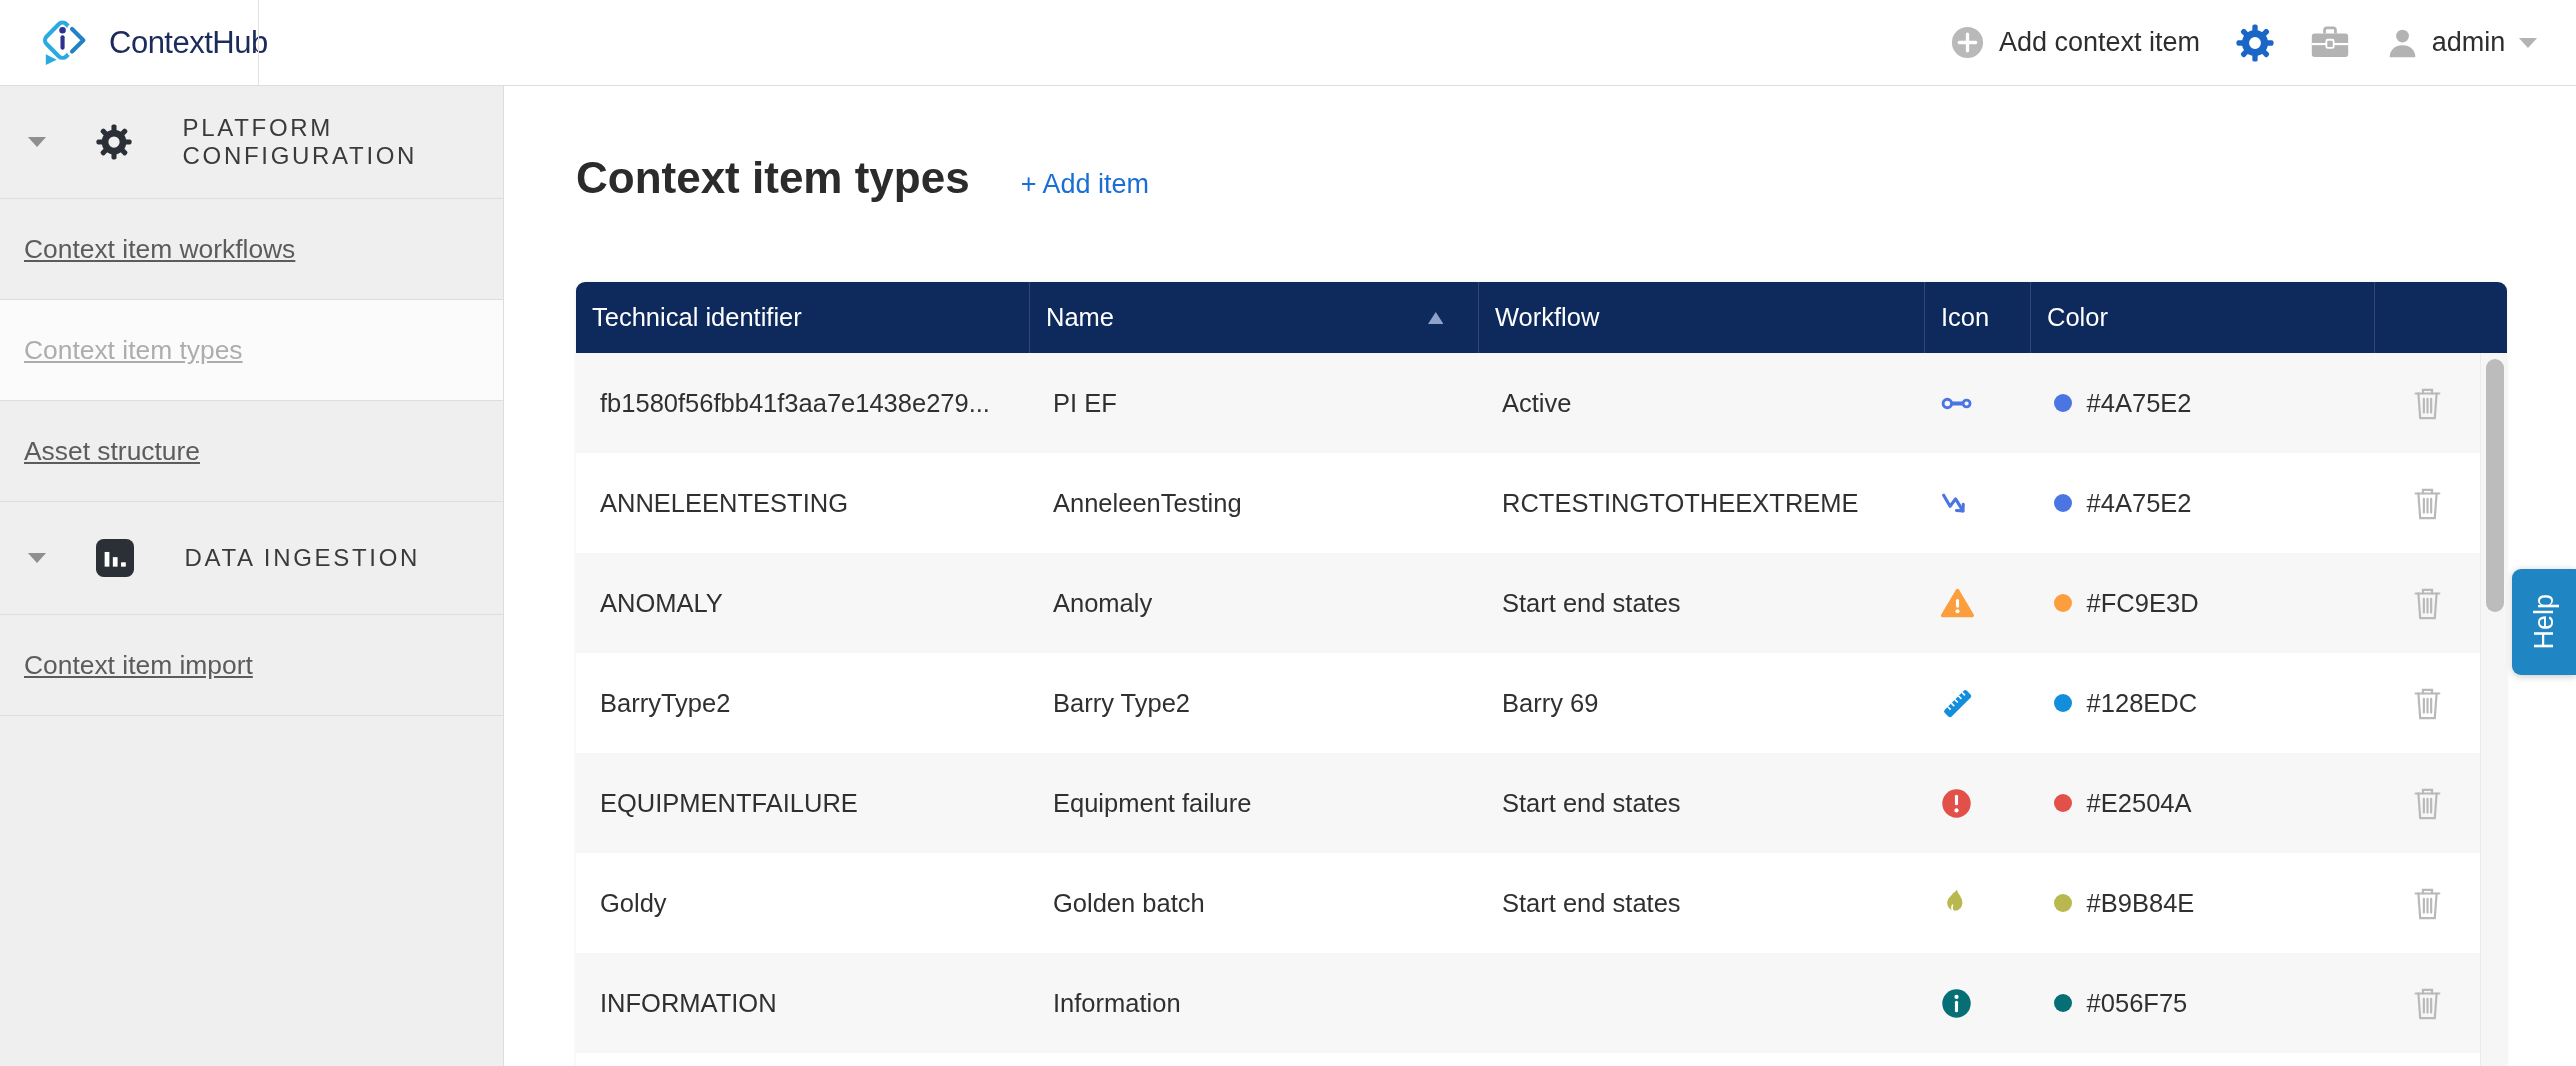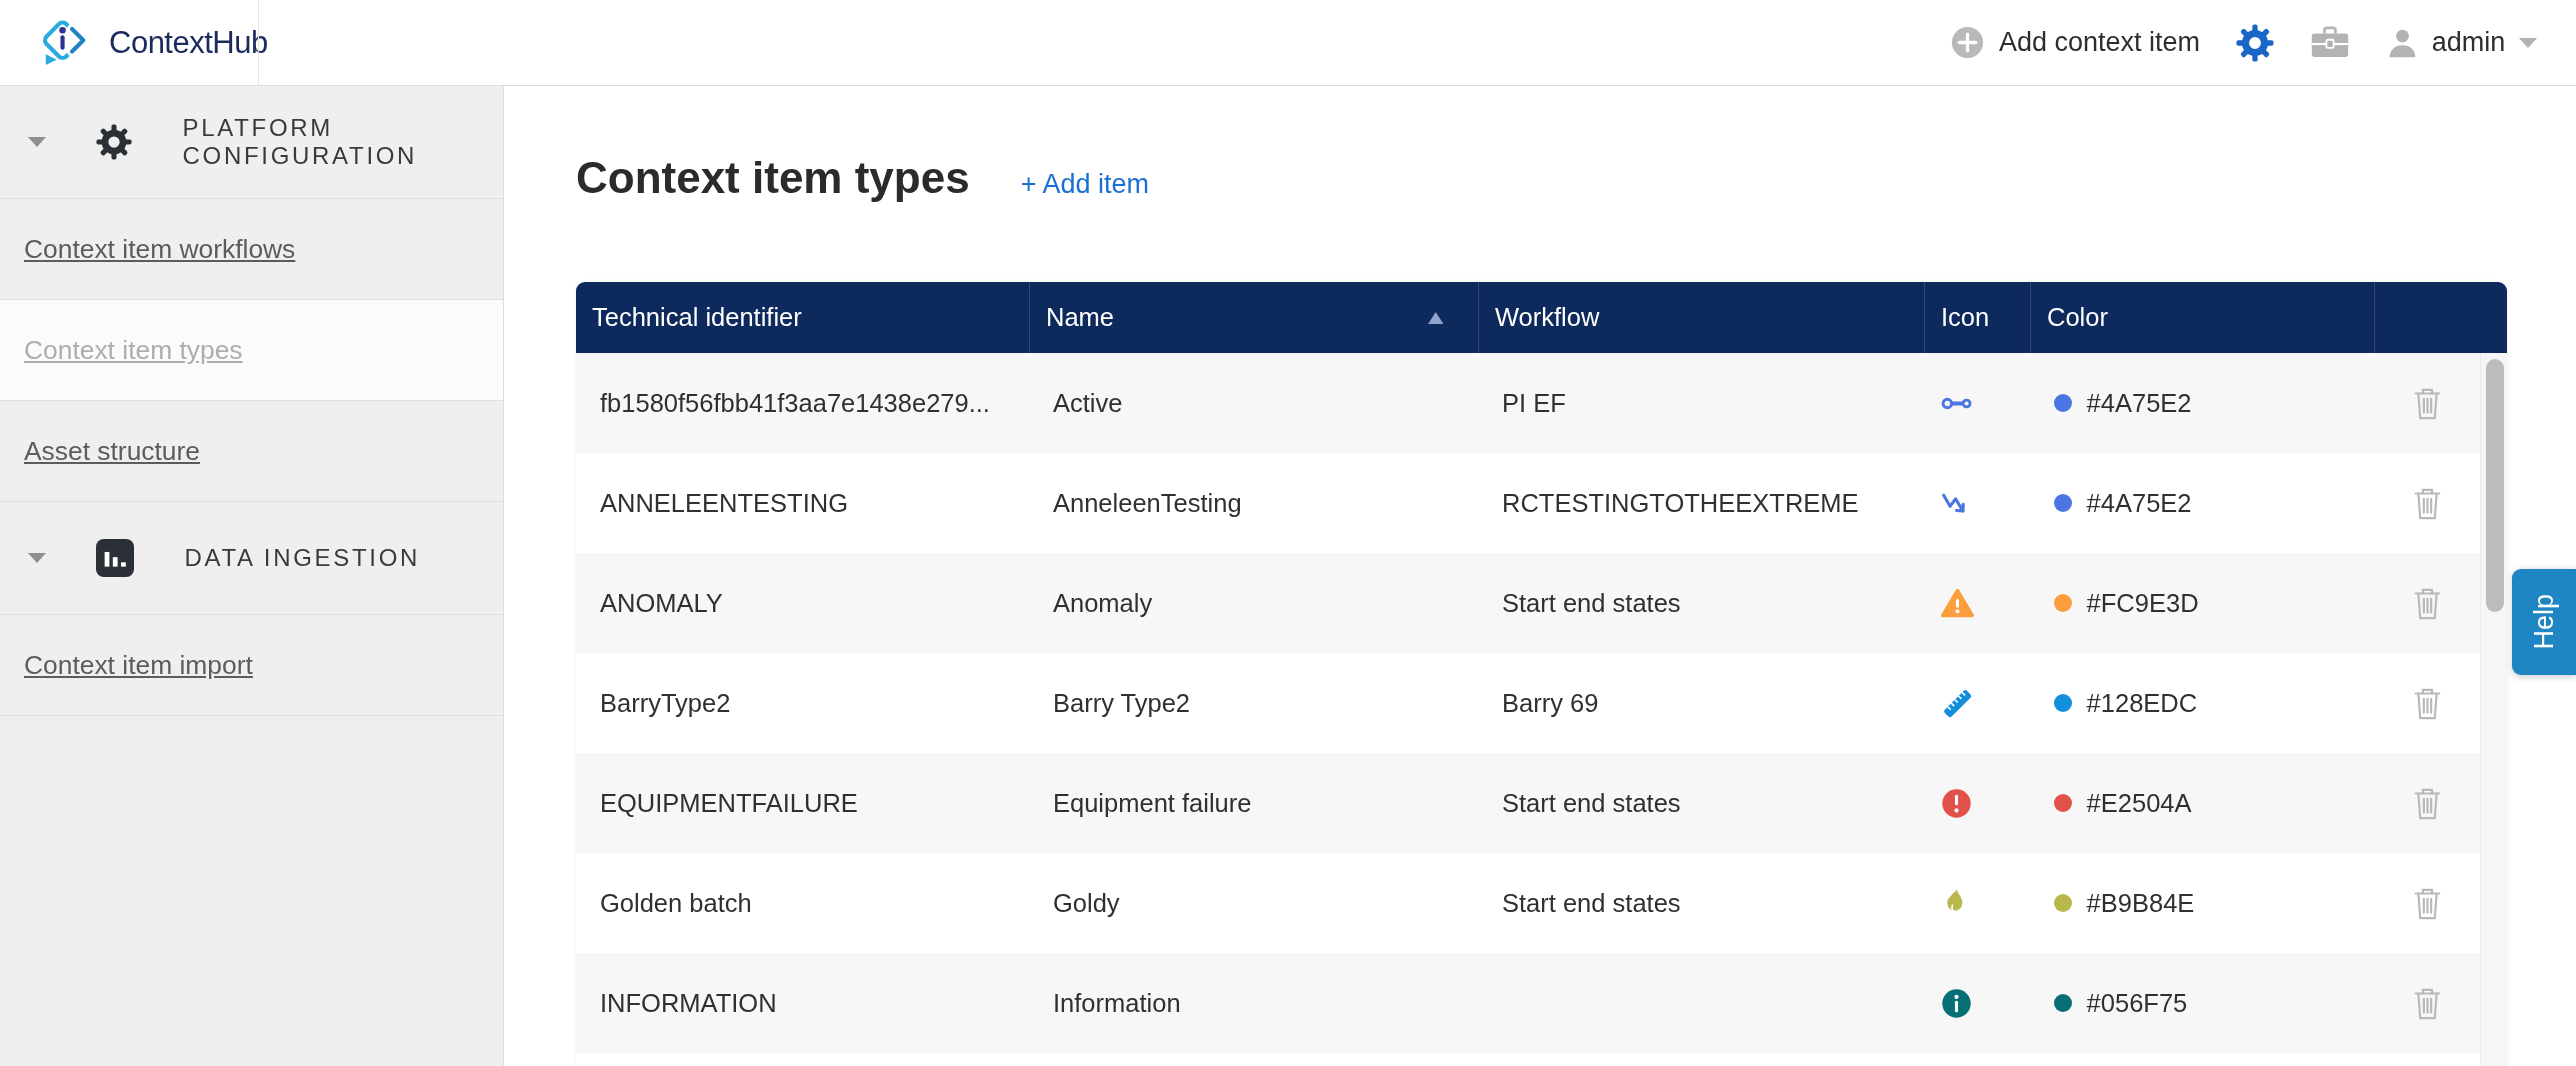--- a/index.html
+++ b/index.html
@@ -215,22 +215,22 @@
         </span>
       </div>
       <div class="th">Workflow</div>
       <div class="th">Icon</div>
       <div class="th">Color</div>
       <div class="th"></div>
     </div>
     <div class="tbody" id="rows">
         <div class="trow grid gray">
     <div class="td">fb1580f56fbb41f3aa7e1438e279...</div>
+    <div class="td">PI EF</div>
     <div class="td">Active</div>
-    <div class="td">PI EF</div>
     <div class="td col-icon">
             <svg width="33" height="33" viewBox="0 0 36 36" fill="none" stroke="#4A75E2">
       <circle cx="8" cy="18" r="4.6" stroke-width="3.2"></circle>
       <path d="M13 18h12" stroke-width="4.4"></path>
       <circle cx="29" cy="18" r="3.8" stroke-width="3"></circle>
             </svg>
           </div>
     <div class="td col-color">
       <span class="dot" style="background:#4A75E2"></span>
       <span>#4A75E2</span>
@@ -344,22 +344,22 @@
               <svg width="31" height="35" viewBox="0 0 34 38" fill="none" stroke="#b9b9b9" stroke-width="2.4" stroke-linecap="round">
     <path d="M4 8h26"></path>
                 <path d="M12 8V4h10v4"></path>
                 <path d="M7 8l2 27h16l2-27"></path>
     <path d="M13 14v15M17 14v15M21 14v15"></path>
               </svg>
             </button>
     </div>
         </div>
         <div class="trow grid">
+    <div class="td">Goldy</div>
     <div class="td">Golden batch</div>
-    <div class="td">Goldy</div>
     <div class="td">Start end states</div>
     <div class="td col-icon">
             <svg width="31" height="33" viewBox="0 0 36 38">
       <path d="M19.5 2c.5 6 6.5 9 6.5 16.5a8.8 8.8 0 1 1-17.6 0c0-4.5 3-7 5.6-10C16.3 5.8 19.5 5 19.5 2z" fill="#B9B84E"></path>
       <path d="M14.5 21c-1.2 3.2-.2 6.3 2 7.6" stroke="#fff" stroke-width="2" fill="none" stroke-linecap="round"></path>
             </svg>
           </div>
     <div class="td col-color">
       <span class="dot" style="background:#B9B84E"></span>
       <span>#B9B84E</span>

